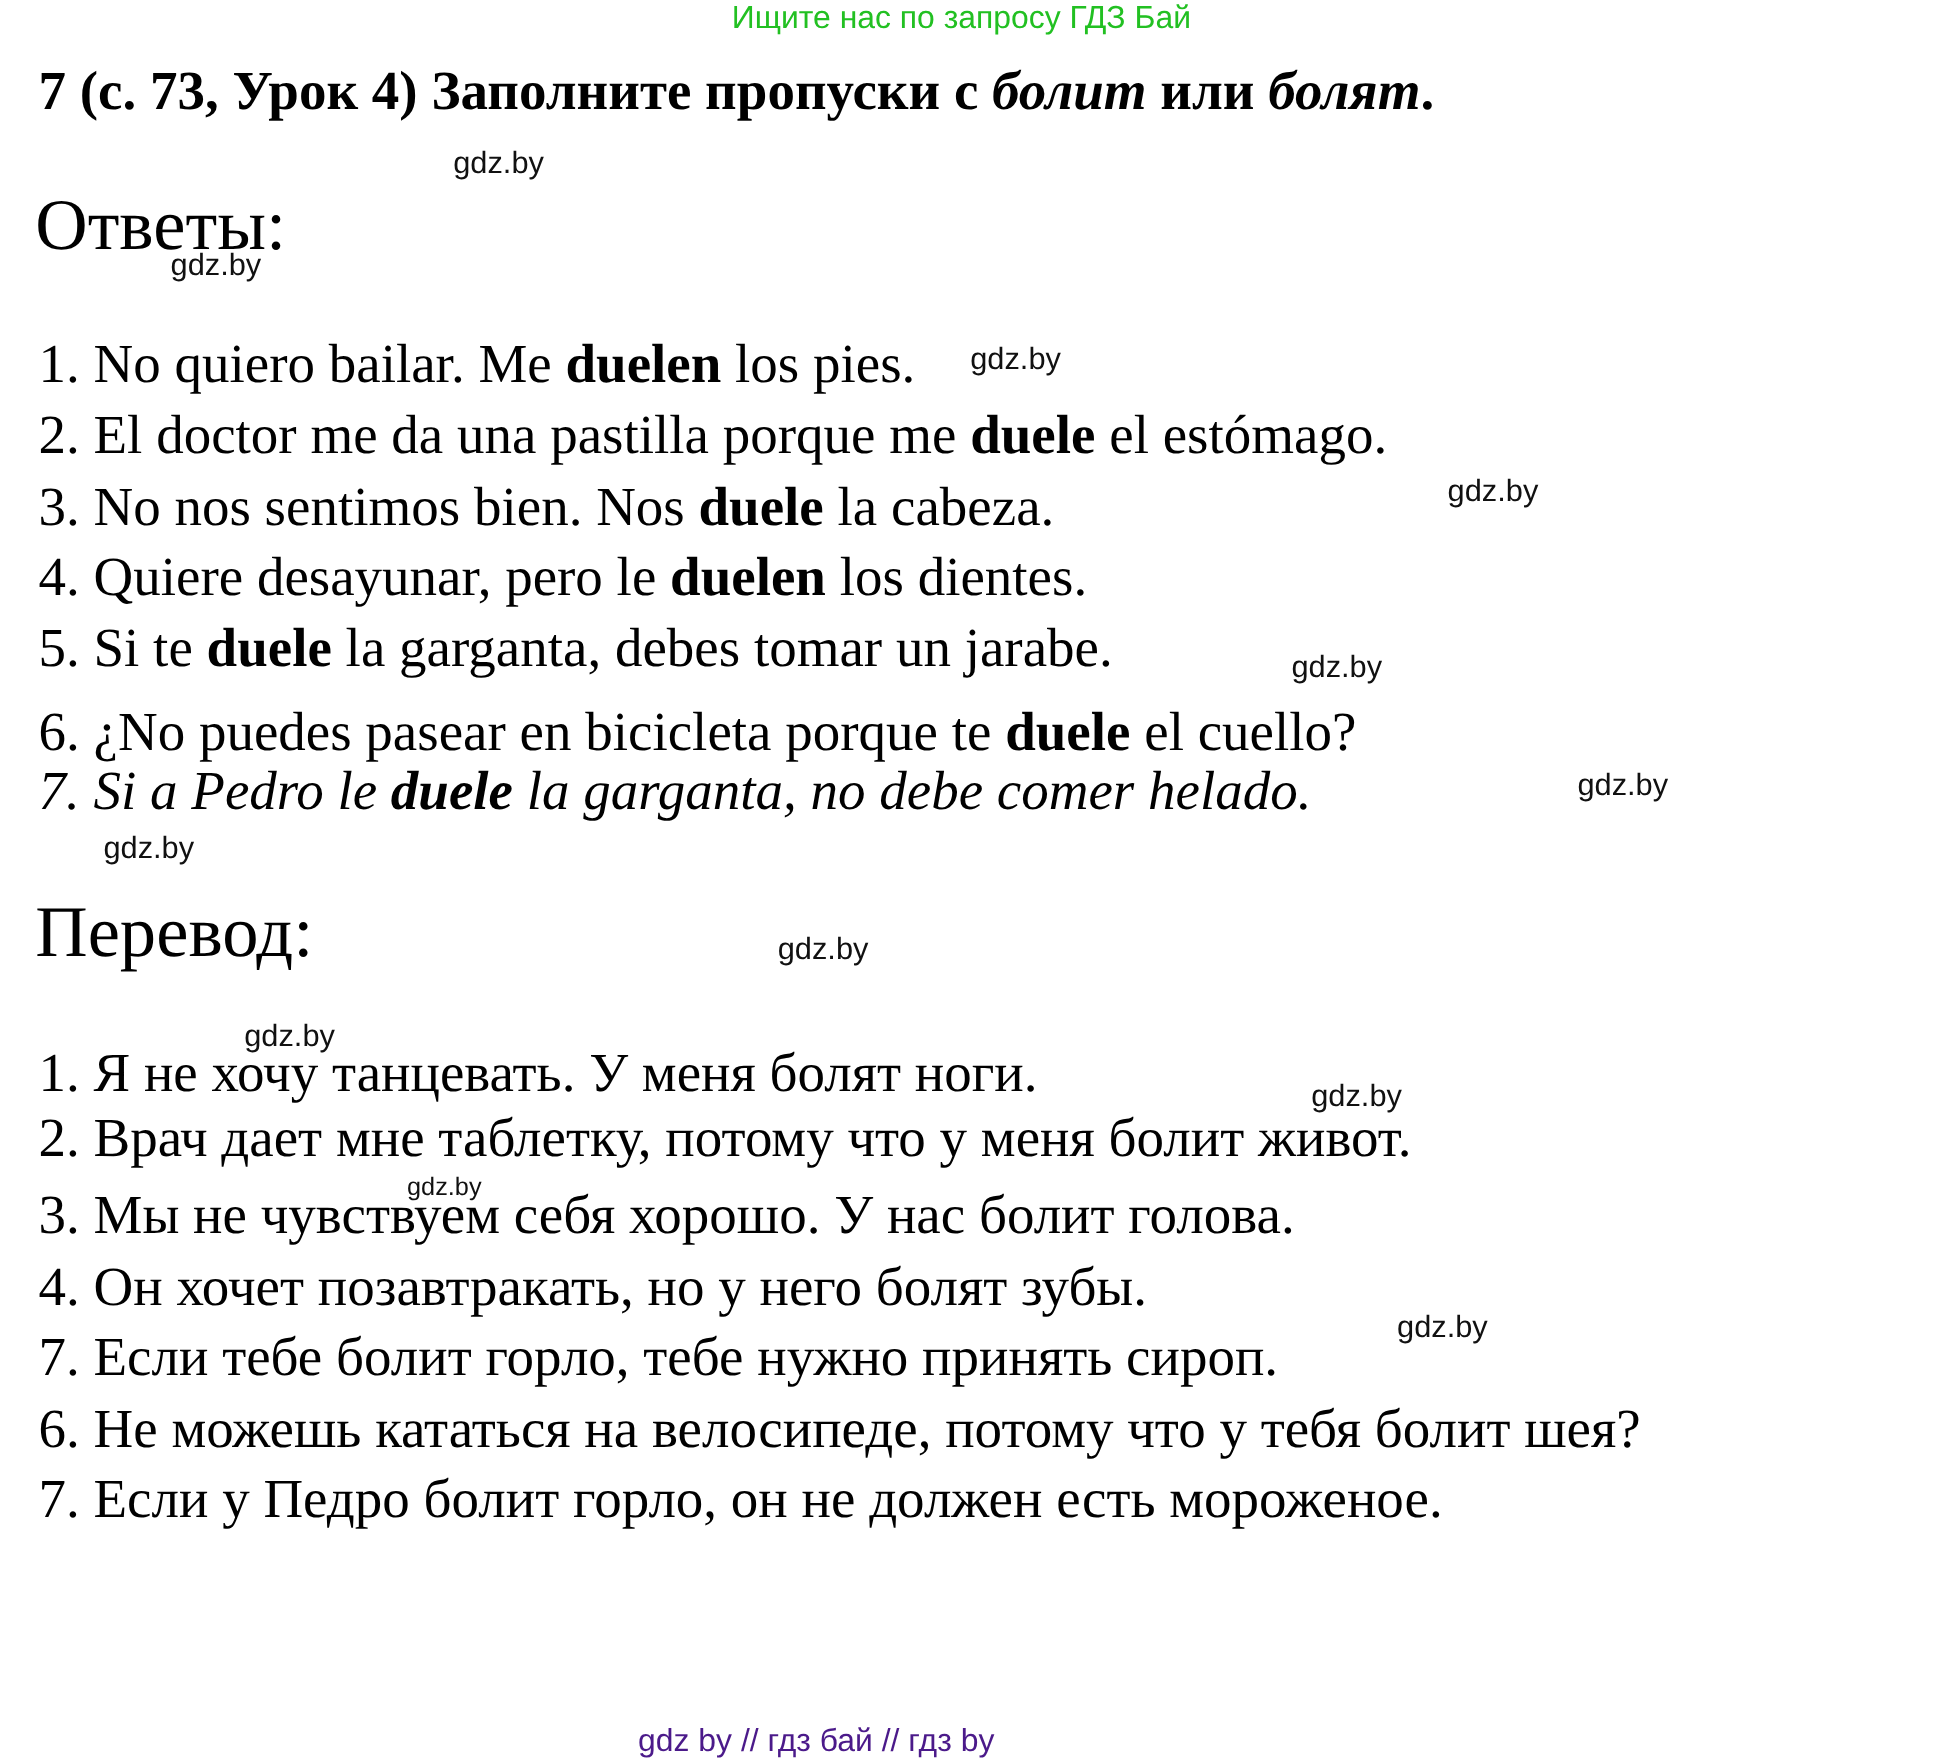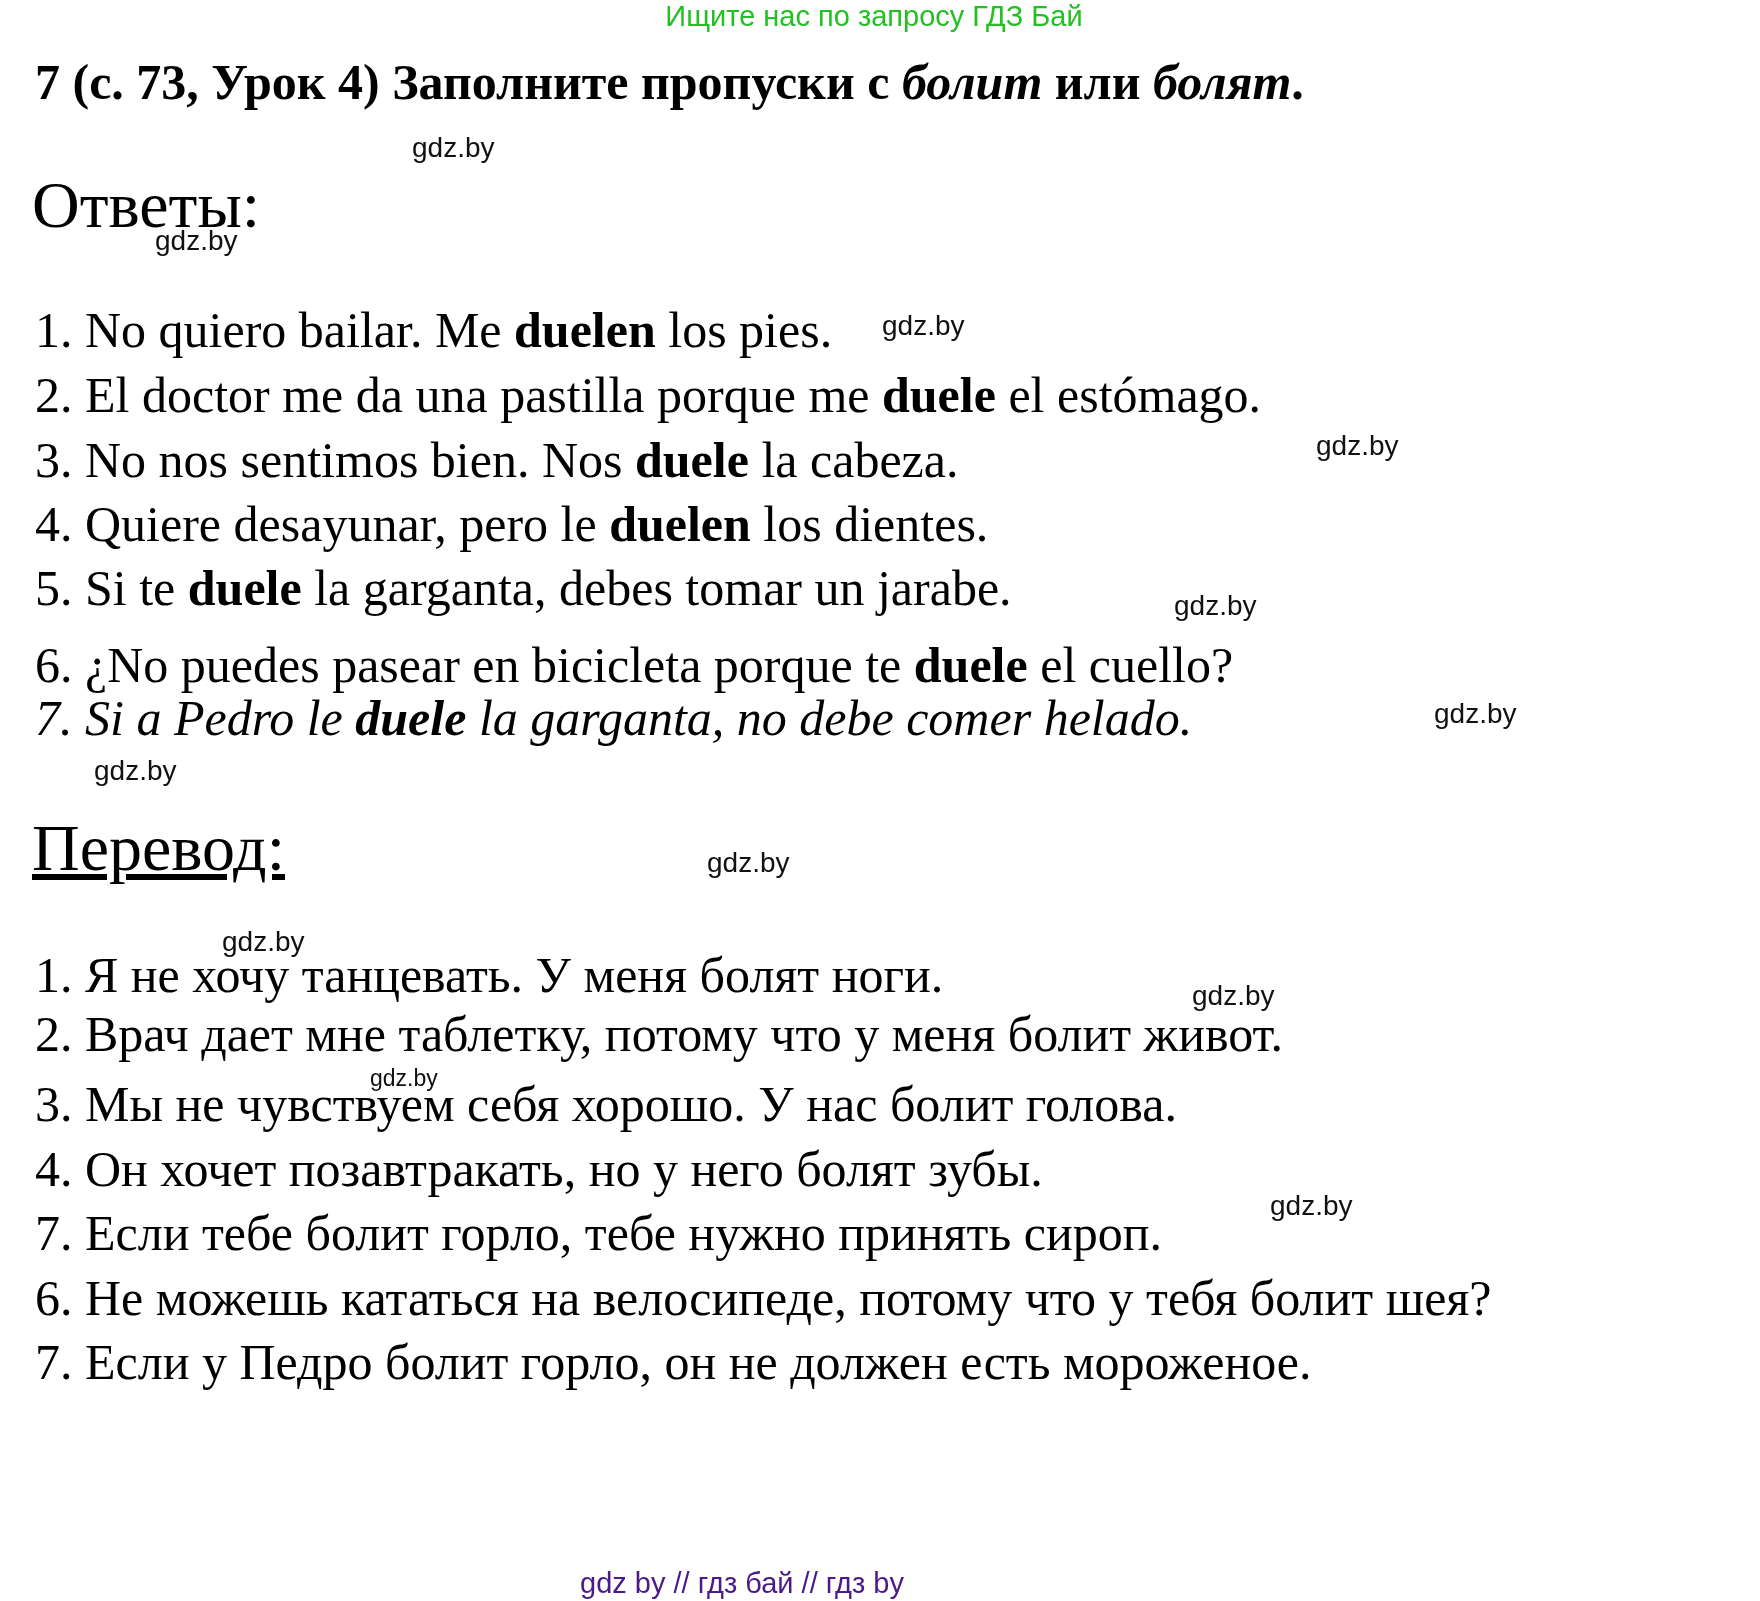--- a/index.html
+++ b/index.html
@@ -29,21 +29,21 @@
 <div class="abs serif section" style="left:32px; top:175px;">Ответы:</div>
 
 <div class="abs serif line" style="top:300px;"><span>1. No quiero bailar. Me </span><b>duelen</b><span> los pies.</span></div>
 <div class="abs serif line" style="top:365px;"><span>2. El doctor me da una pastilla porque me </span><b>duele</b><span> el estómago.</span></div>
 <div class="abs serif line" style="top:430px;"><span>3. No nos sentimos bien. Nos </span><b>duele</b><span> la cabeza.</span></div>
 <div class="abs serif line" style="top:494px;"><span>4. Quiere desayunar, pero le </span><b>duelen</b><span> los dientes.</span></div>
 <div class="abs serif line" style="top:558px;"><span>5. Si te </span><b>duele</b><span> la garganta, debes tomar un jarabe.</span></div>
 <div class="abs serif line" style="top:623px;margin-top:12px;"><span>6. ¿No puedes pasear en bicicleta porque te </span><b>duele</b><span> el cuello?</span></div>
 <div class="abs serif line" style="top:688px;font-style:italic;"><span>7. Si a Pedro le </span><b>duele</b><span> la garganta, no debe comer helado.</span></div>
 
-<div class="abs serif section" style="left:32px; top:818px;text-decoration:underline;">Перевод:</div>
+<div class="abs serif section" style="left:32px; top:818px;">Перевод:</div>
 
 <div class="abs serif line" style="top:945px;">1. Я не хочу танцевать. У меня болят ноги.</div>
 <div class="abs serif line" style="top:1004px;">2. Врач дает мне таблетку, потому что у меня болит живот.</div>
 <div class="abs serif line" style="top:1074px;">3. Мы не чувствуем себя хорошо. У нас болит голова.</div>
 <div class="abs serif line" style="top:1139px;text-align:center;">4. Он хочет позавтракать, но у него болят зубы.</div>
 <div class="abs serif line" style="top:1203px;">7. Если тебе болит горло, тебе нужно принять сироп.</div>
 <div class="abs serif line" style="top:1268px;">6. Не можешь кататься на велосипеде, потому что у тебя болит шея?</div>
 <div class="abs serif line" style="top:1332px;">7. Если у Педро болит горло, он не должен есть мороженое.</div>
 
 <div class="abs sans wm" style="left:412px; top:132px;">gdz.by</div>

